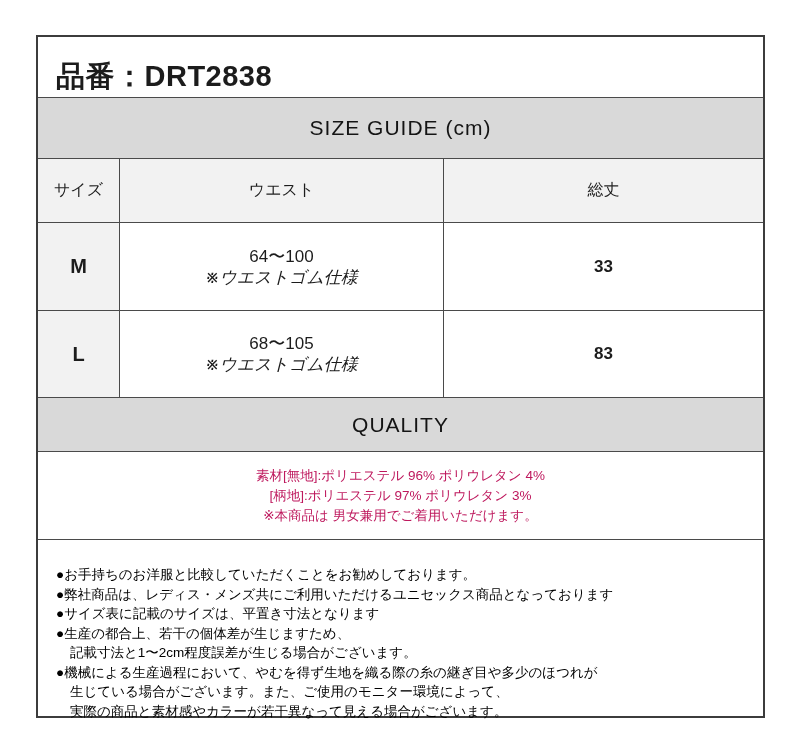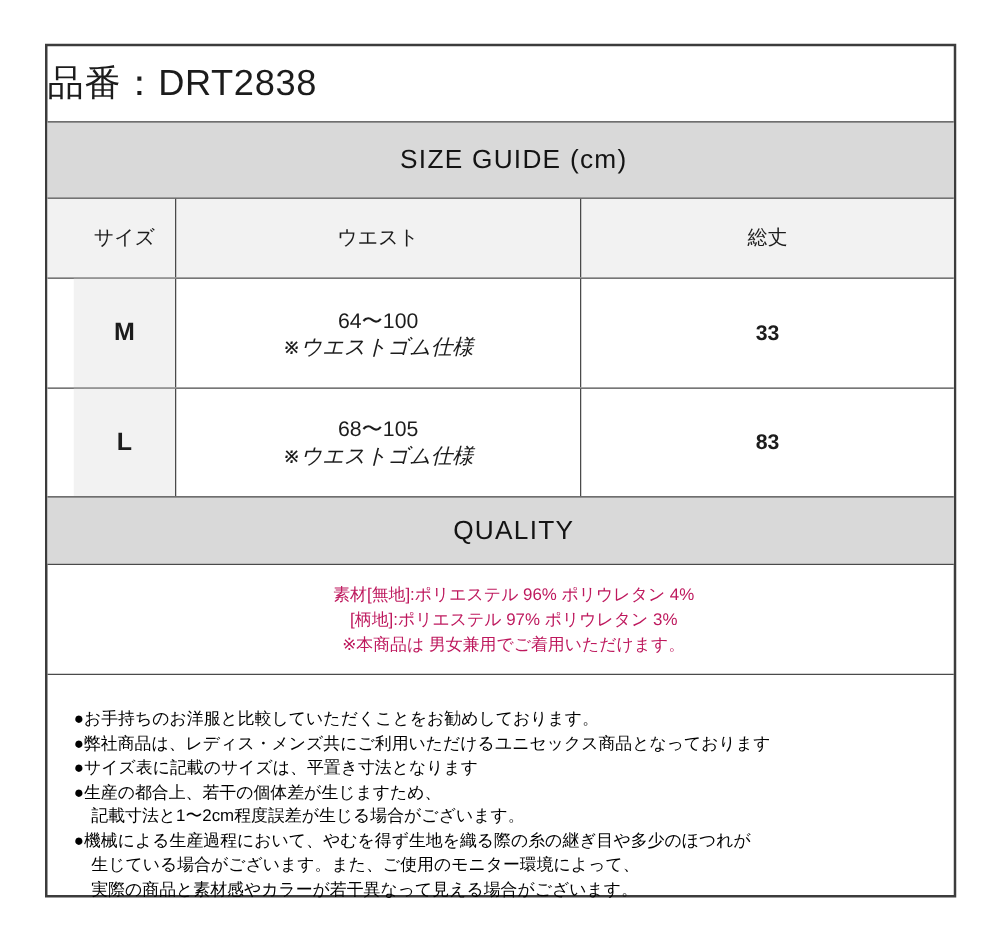--- a/index.html
+++ b/index.html
@@ -22,28 +22,29 @@
     border: 2px solid #3c3c3c;
     display: flex;
     flex-direction: column;
     background: #ffffff;
   }
   .row {
     box-sizing: border-box;
     flex: 0 0 auto;
     display: flex;
   }
-  .row + .row { border-top: 1px solid #4a4a4a; padding-left: 21px; }
+  .row + .row { border-top: 1px solid #4a4a4a; }
 
   
   .hinban {
     height: 60px;
-    align-items: center;
+    align-items: flex-end;
+    padding-left: 18px;
     font-size: 29px;
-    font-weight: normal;
+    font-weight: bold;
     letter-spacing: 0.5px;
   }
 
   
   .band {
     background: #d9d9d9;
     align-items: center;
     justify-content: center;
     font-size: 21px;
     color: #141414;

